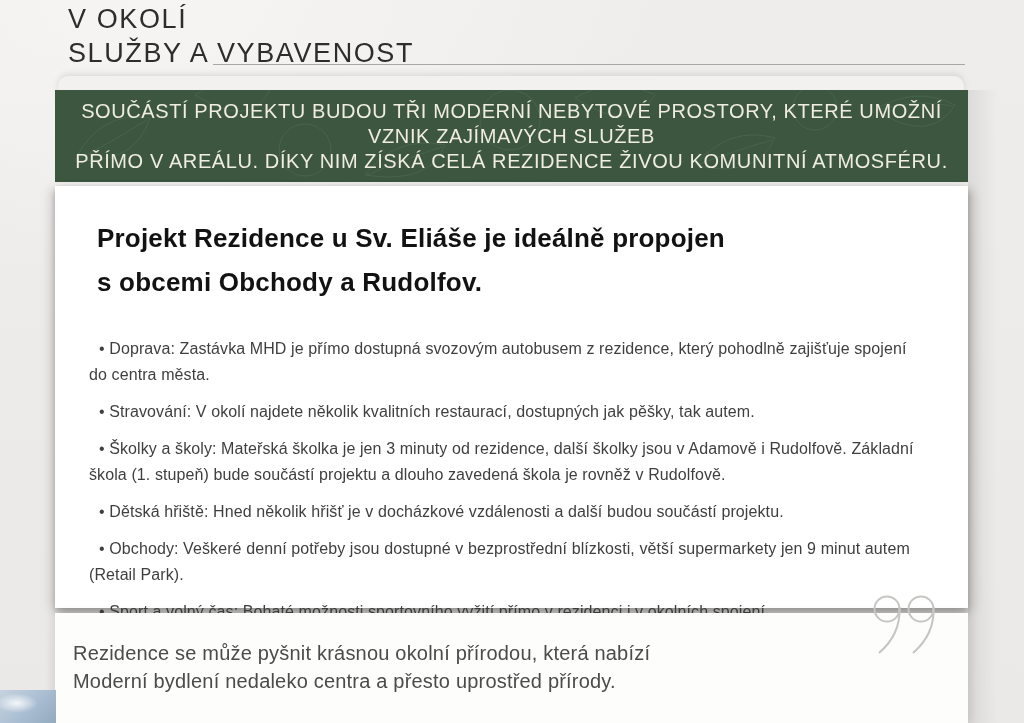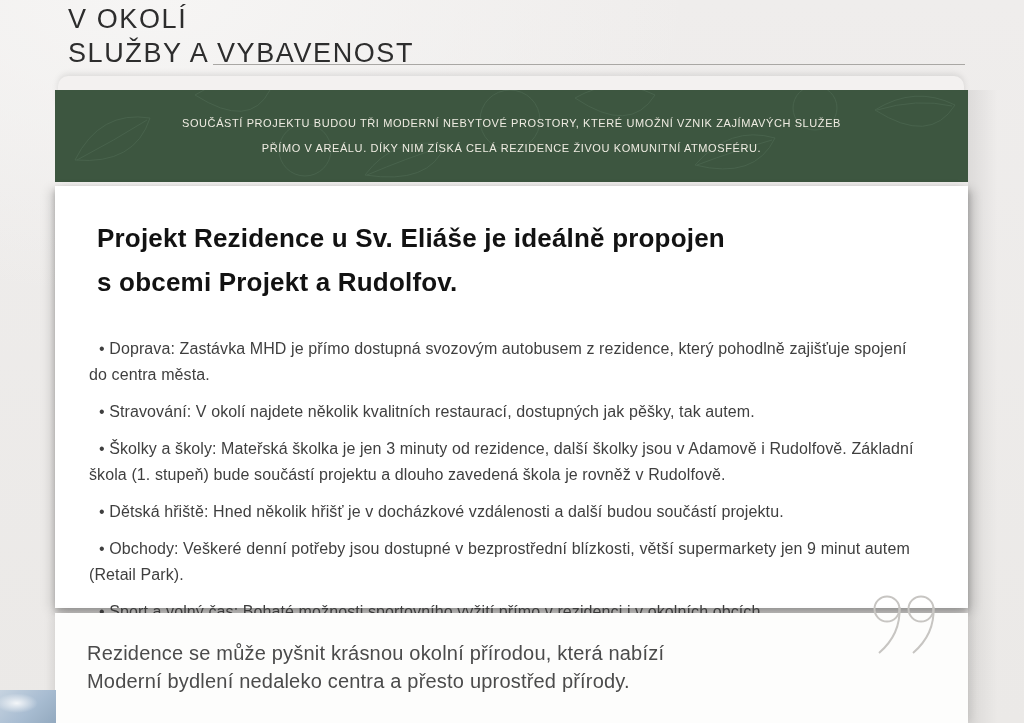--- a/index.html
+++ b/index.html
@@ -35,21 +35,21 @@
 
   
   .banner {
     position: absolute; left: 55px; top: 90px; width: 913px; height: 92px;
     background: #3d5640; overflow: hidden;
     display: flex; align-items: center; justify-content: center;
   }
   .banner-leaves { position: absolute; inset: 0; opacity: 0.35; }
   .banner-text {
     position: relative; text-align: center;
-    color: #efece2; font-size: 11px; letter-spacing: 0.6px;
+    color: #efece2; font-size: 20px; letter-spacing: 0.6px;
     line-height: 25px; max-width: 880px;
   }
   .banner-text span { display: block; }
 
   
   .main-card {
     position: absolute; left: 55px; top: 186px; width: 913px; height: 422px;
     background: #ffffff;
     box-shadow: -5px 3px 10px rgba(0,0,0,0.13), 5px 4px 10px rgba(0,0,0,0.16), 0 4px 6px rgba(0,0,0,0.18);
   }
@@ -67,21 +67,21 @@
   .amenities-list li { margin-bottom: 11px; text-indent: 10px; }
   .amenities-list li::before { content: "\2022\00a0"; }
 
   
   .quote-panel {
     position: absolute; left: 55px; top: 613px; width: 913px; height: 110px;
     background: #fdfdfc;
     box-shadow: -4px 0 8px rgba(0,0,0,0.08), 4px 0 8px rgba(0,0,0,0.08);
   }
   .quote-text {
-    padding: 27px 0 0 32px;
+    padding: 27px 0 0 18px;
     font-size: 20px; color: #4b4b4b; line-height: 27.5px; letter-spacing: 0.2px;
   }
   .quote-text span { display: block; }
   .closing-quotes {
     position: absolute; left: 870px; top: 592px; width: 72px; height: 70px;
     z-index: 5;
   }
 
   
   .corner-photo {
@@ -127,29 +127,29 @@
   </svg>
   <div class="banner-text">
     <span>SOUČÁSTÍ PROJEKTU BUDOU TŘI MODERNÍ NEBYTOVÉ PROSTORY, KTERÉ UMOŽNÍ VZNIK ZAJÍMAVÝCH SLUŽEB</span>
     <span>PŘÍMO V AREÁLU. DÍKY NIM ZÍSKÁ CELÁ REZIDENCE ŽIVOU KOMUNITNÍ ATMOSFÉRU.</span>
   </div>
 </div>
 
 <div class="main-card">
   <h1 class="card-heading">
     <span>Projekt Rezidence u Sv. Eliáše je ideálně propojen</span>
-    <span>s obcemi Projekt a Rudolfov.</span>
+    <span>s obcemi Obchody a Rudolfov.</span>
   </h1>
   <ul class="amenities-list">
     <li>Doprava: Zastávka MHD je přímo dostupná svozovým autobusem z rezidence, který pohodlně zajišťuje spojení do centra města.</li>
     <li>Stravování: V okolí najdete několik kvalitních restaurací, dostupných jak pěšky, tak autem.</li>
     <li>Školky a školy: Mateřská školka je jen 3 minuty od rezidence, další školky jsou v Adamově i Rudolfově. Základní škola (1. stupeň) bude součástí projektu a dlouho zavedená škola je rovněž v Rudolfově.</li>
     <li>Dětská hřiště: Hned několik hřišť je v docházkové vzdálenosti a další budou součástí projektu.</li>
     <li>Obchody: Veškeré denní potřeby jsou dostupné v bezprostřední blízkosti, větší supermarkety jen 9 minut autem (Retail Park).</li>
-    <li>Sport a volný čas: Bohaté možnosti sportovního vyžití přímo v rezidenci i v okolních obcích.</li>
+    <li>Sport a volný čas: Bohaté možnosti sportovního vyžití přímo v rezidenci i v okolních spojení.</li>
     <li>Ostatní služby: Pošta v Rudolfově, lékárny, bankomaty, nemocnice, veterinární ordinace a další důležité služby jsou snadno dostupné.</li>
   </ul>
 </div>
 
 <svg class="closing-quotes" viewBox="0 0 72 70">
   <g fill="none" stroke="#c7c5c2" stroke-width="2">
     <circle cx="17" cy="17" r="12.5"></circle>
     <path d="M29.5,15 C30.5,34 23,49 9,61"></path>
     <circle cx="51" cy="17" r="12.5"></circle>
     <path d="M63.5,15 C64.5,34 57,49 43,61"></path>

